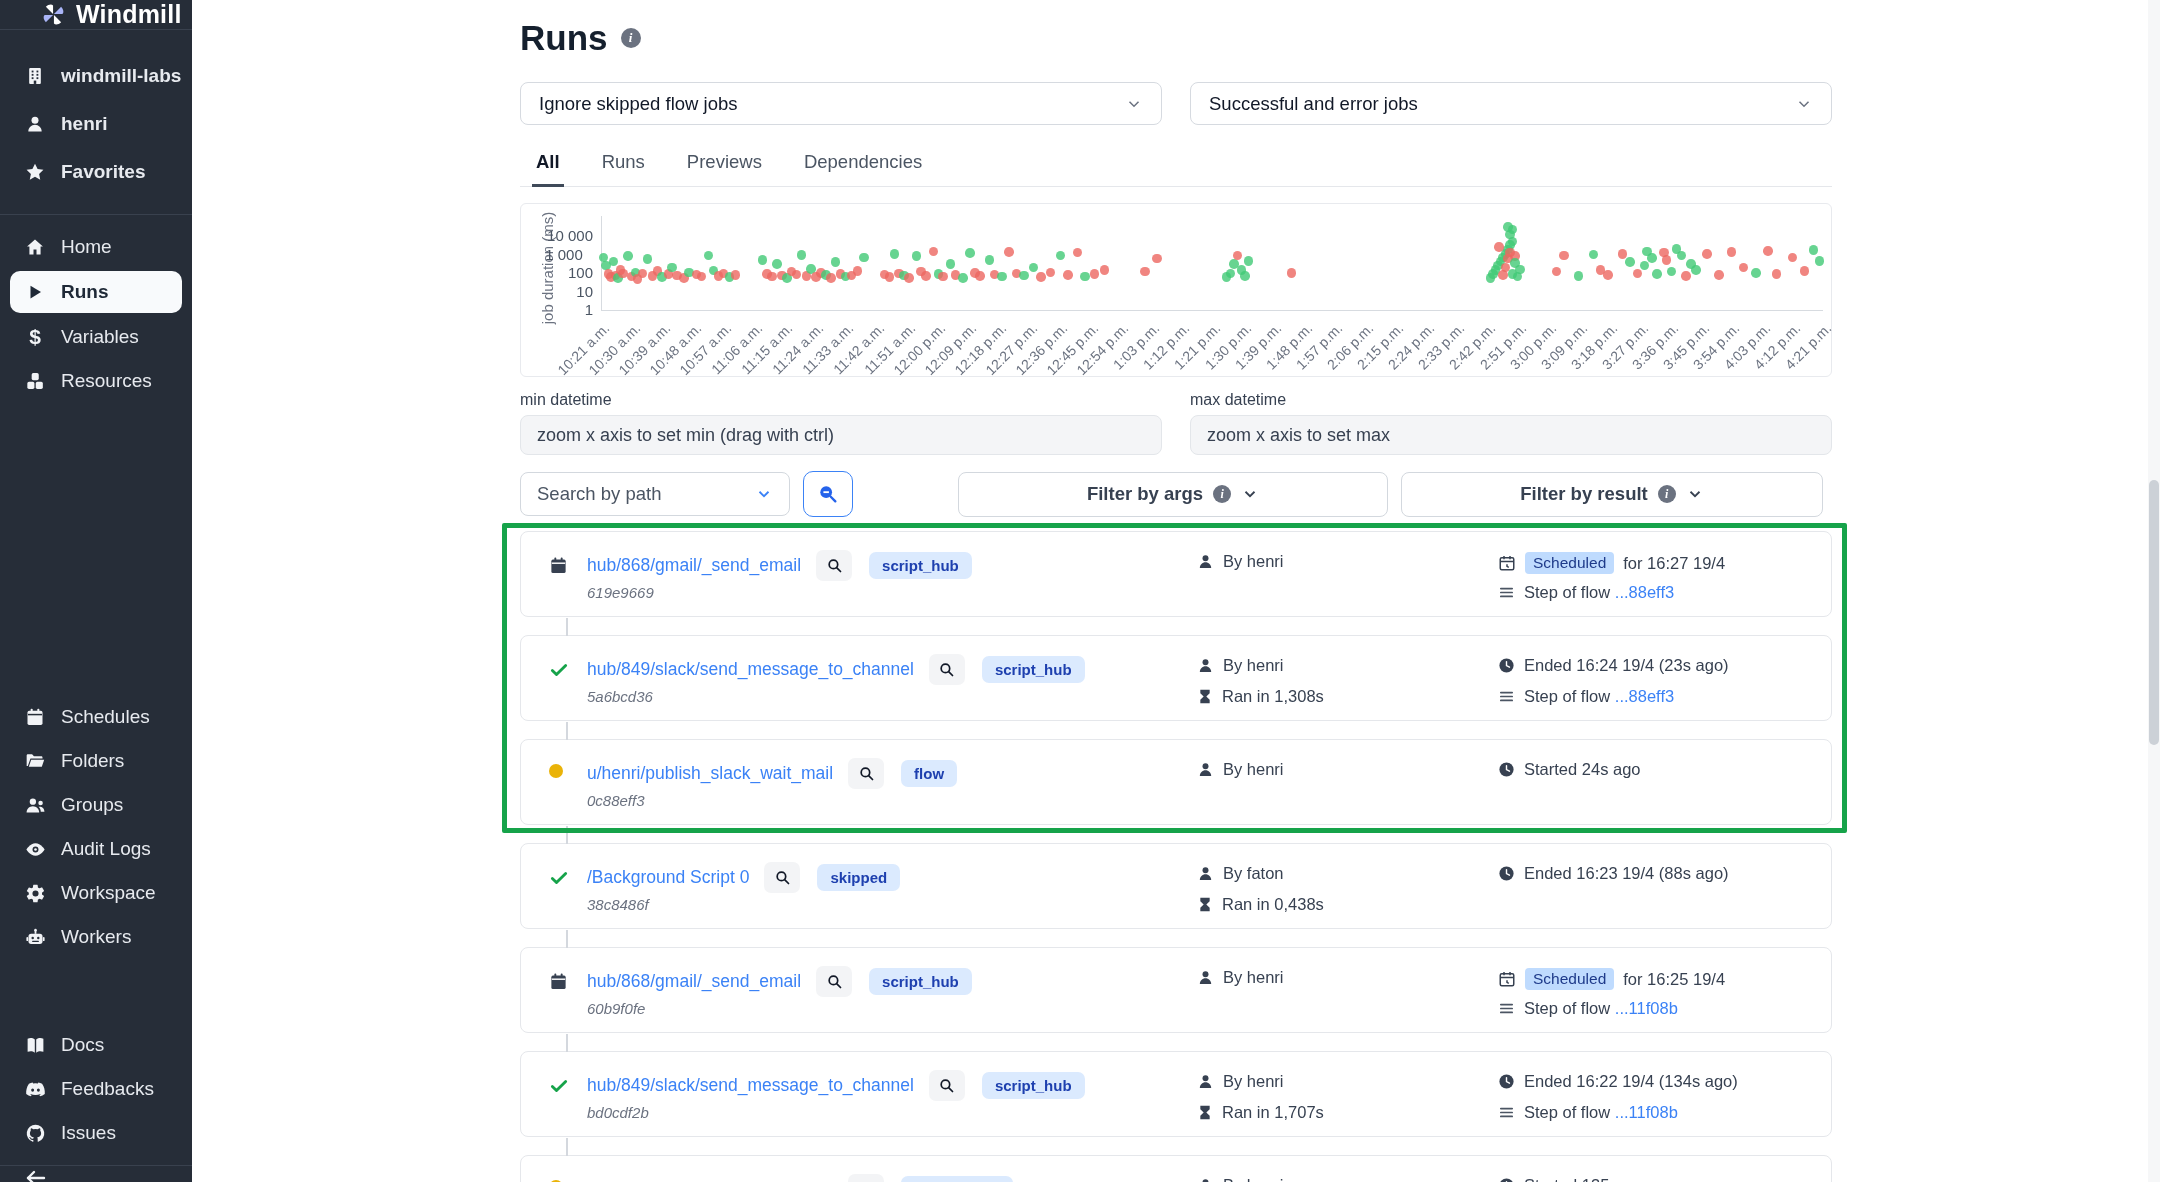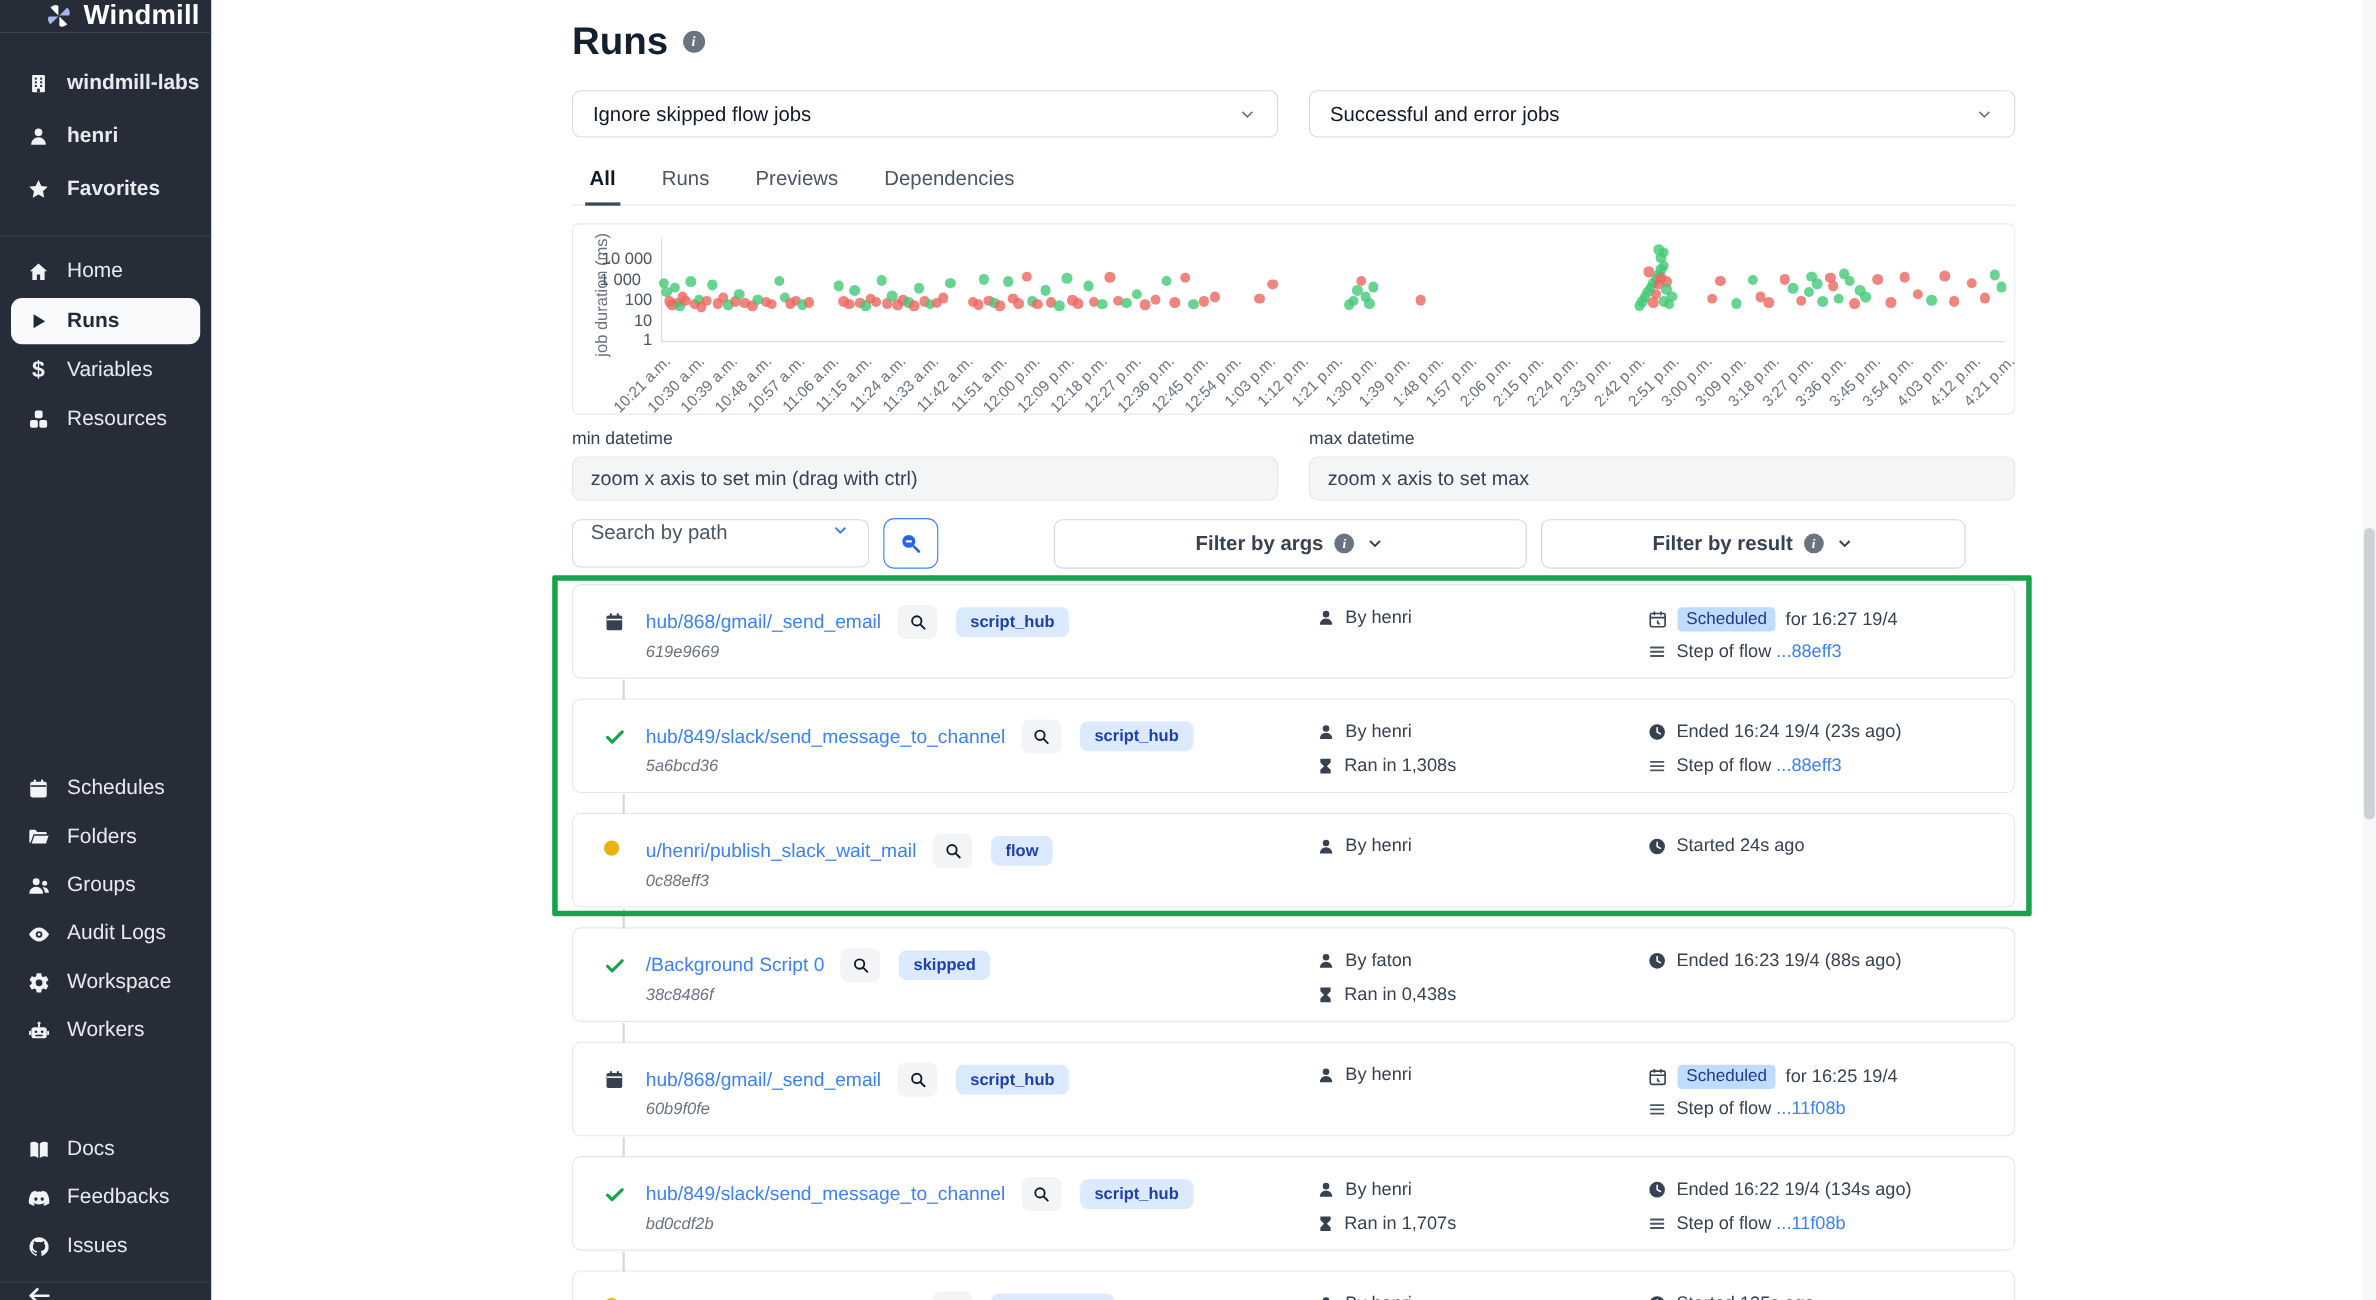--- a/index.html
+++ b/index.html
@@ -58,29 +58,29 @@
 
   
   .dt-row{display:flex;gap:28px;margin-top:14px;}
   .dt-col{flex:1;}
   .dt-label{font-size:16px;color:#374151;margin-bottom:6px;}
   .gray-input{width:100%;height:40px;background:#f4f5f7;border:1px solid #e3e6ea;border-radius:8px;
     padding:0 16px;font-size:18px;font-family:"Liberation Sans",sans-serif;color:#374151;outline:none;}
   .gray-input::placeholder{color:#374151;opacity:1;}
 
   .search-row{display:flex;align-items:center;margin-top:16px;}
-  .path-select{width:270px;height:44px;border:1px solid #d3d8de;border-radius:8px;display:flex;align-items:flex-start;
+  .path-select{width:270px;height:44px;border:1px solid #d3d8de;border-radius:8px;display:flex;align-items:center;
     padding:0 16px;font-size:18.5px;color:#4b5563;cursor:pointer;}
   .path-select .chev{margin-left:auto;color:#3b82f6;}
   .zoom-btn{width:50px;height:46px;margin-left:13px;border:1.6px solid #3b82f6;border-radius:10px;background:#fff;
     display:flex;align-items:center;justify-content:center;cursor:pointer;}
   .filter-btn{height:45px;border:1px solid #d3d8de;border-radius:8px;background:#fff;display:flex;align-items:center;
     justify-content:center;gap:10px;font-size:18.5px;font-weight:700;color:#374151;cursor:pointer;}
   .filter-args{width:430px;margin-left:105px;}
-  .filter-result{width:386px;margin-left:13px;}
+  .filter-result{width:422px;margin-left:13px;}
   .filter-btn .chev{color:#374151;}
 
   
   .runs-list{margin-top:14px;position:relative;}
   .green-frame{position:absolute;left:-18px;right:-15px;top:-8px;height:310px;border:5px solid #16a34a;
     border-radius:2px;pointer-events:none;z-index:3;}
   .run-card{position:relative;height:86px;border:1px solid #e5e7eb;border-radius:8px;background:#fff;margin-bottom:18px;}
   .connector{position:absolute;left:45px;top:-18px;height:18px;width:2px;background:#d4d8de;}
   .run-status{position:absolute;left:28px;top:24px;}
   .run-line1{position:absolute;left:66px;top:18px;display:flex;align-items:center;}

